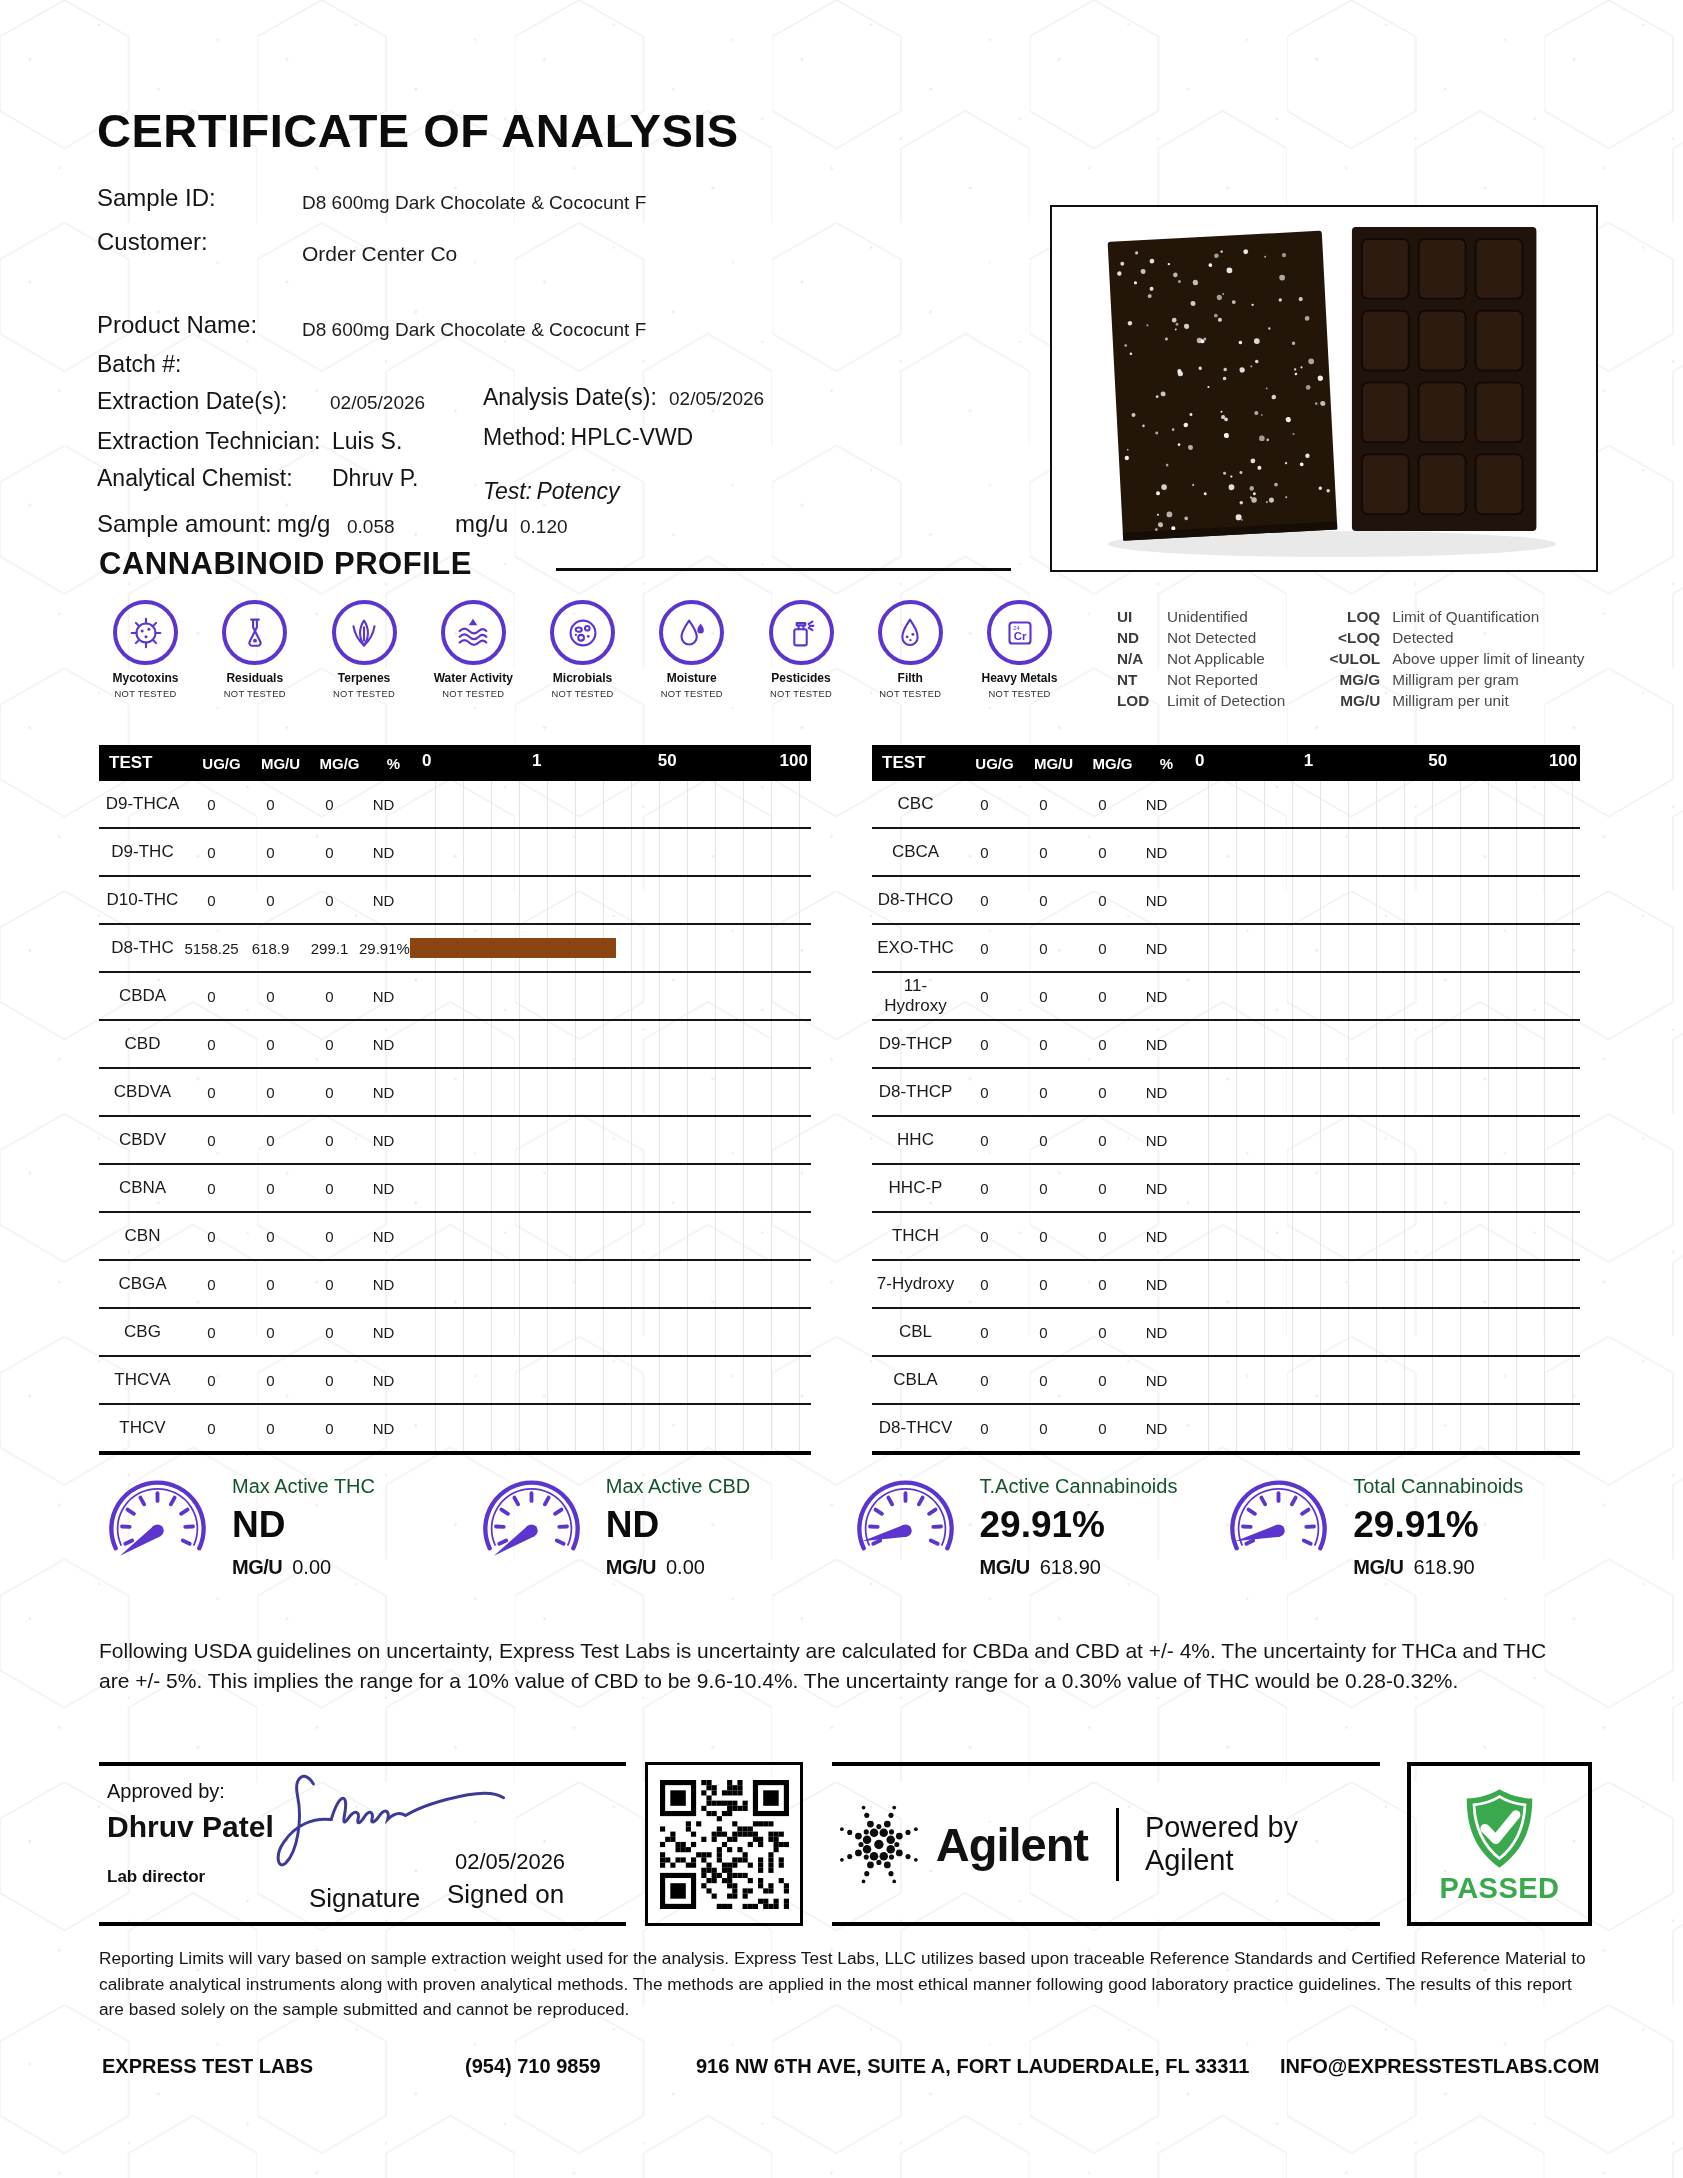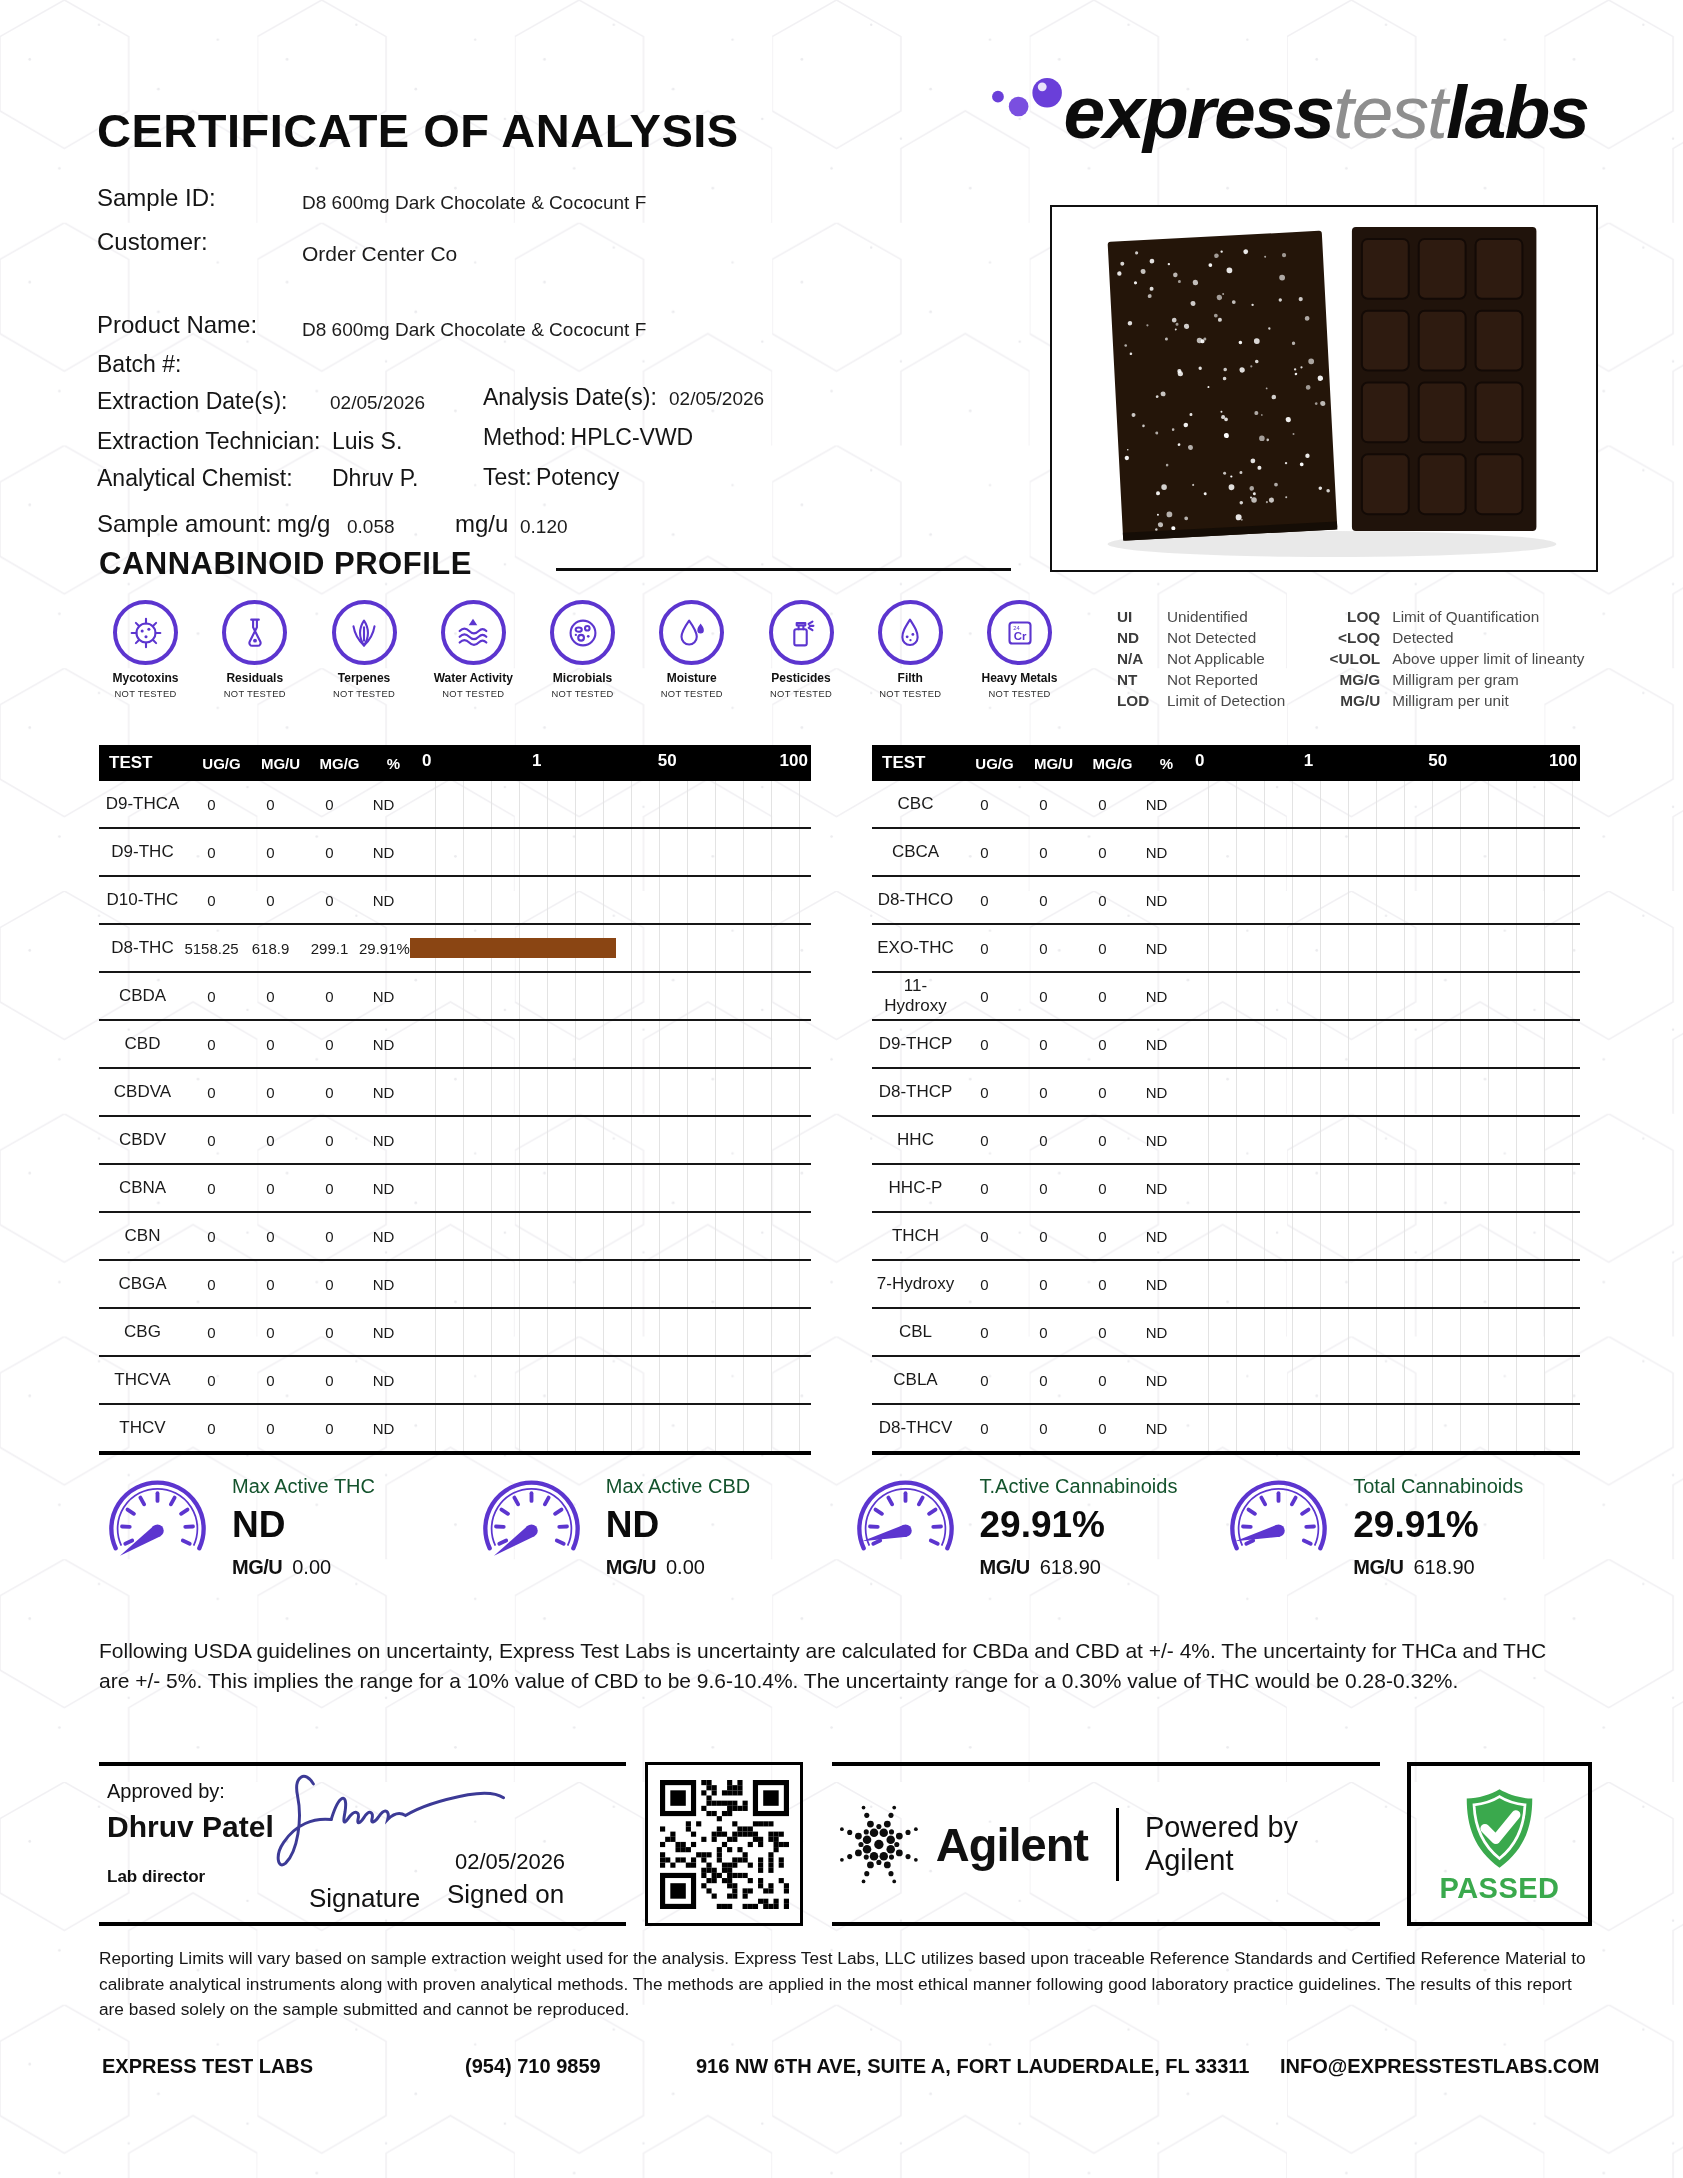--- a/index.html
+++ b/index.html
@@ -122,29 +122,20 @@
             <circle cx="200" cy="190" r="1.4"></circle>
           <circle cx="130" cy="140" r="1.2"></circle>
             <circle cx="250" cy="120" r="1.3"></circle>
         </g>
       </pattern>
     </defs>
     <rect width="1700" height="2200" fill="url(#hexp)"></rect>
   </svg>
 
   <div class="title layer">CERTIFICATE OF ANALYSIS</div>
-  <div class="brand layer">
-    <svg class="brand-dots" viewBox="0 0 80 60">
-      <circle cx="12" cy="22" r="6" fill="#6a3fd9"></circle>
-      <circle cx="33" cy="32" r="10" fill="#7a4fe0"></circle>
-      <circle cx="62" cy="18" r="15" fill="#6a3fd9"></circle>
-      <circle cx="57" cy="12" r="4.5" fill="#fff" opacity=".85"></circle>
-    </svg>
-    <span class="bx">express</span><span class="bt">test</span><span class="bl">labs</span>
-  </div>
 
   <div class="ib layer" style="left:97px;top:184px;"><span class="f-label" style="font-size:24px">Sample ID:</span></div>
   <div class="ib layer" style="left:302px;top:192px;"><span class="f-value">D8 600mg Dark Chocolate &amp; Cococunt F</span></div>
 
   <div class="ib layer" style="left:97px;top:228px;"><span class="f-label" style="font-size:24px">Customer:</span></div>
   <div class="ib layer" style="left:302px;top:242px;"><span class="f-value" style="font-size:21px">Order Center Co</span></div>
 
   <div class="ib layer" style="left:97px;top:311px;"><span class="f-label" style="font-size:24px">Product Name:</span></div>
   <div class="ib layer" style="left:302px;top:319px;"><span class="f-value">D8 600mg Dark Chocolate &amp; Cococunt F</span></div>
 
@@ -154,21 +145,21 @@
   <div class="ib layer" style="left:330px;top:392px;"><span class="f-value">02/05/2026</span></div>
   <div class="ib layer" style="left:483px;top:384px;"><span class="f-label">Analysis Date(s):</span></div>
   <div class="ib layer" style="left:669px;top:388px;"><span class="f-value">02/05/2026</span></div>
 
   <div class="ib layer" style="left:97px;top:428px;"><span class="f-label">Extraction Technician:</span></div>
   <div class="ib layer" style="left:332px;top:428px;"><span class="f-label">Luis S.</span></div>
   <div class="ib layer" style="left:483px;top:424px;"><span class="f-label">Method:</span> <span class="f-label">HPLC-VWD</span></div>
 
   <div class="ib layer" style="left:97px;top:465px;"><span class="f-label">Analytical Chemist:</span></div>
   <div class="ib layer" style="left:332px;top:465px;"><span class="f-label">Dhruv P.</span></div>
-  <div class="ib layer" style="left:483px;top:464px;"><span class="f-label">Test:</span> <span class="f-label">Potency</span></div>
+  <div class="ib layer" style="left:483px;top:478px;font-style:italic;"><span class="f-label">Test:</span> <span class="f-label">Potency</span></div>
 
   <div class="ib layer" style="left:97px;top:510px;"><span class="f-label" style="font-size:24px">Sample amount:</span></div>
   <div class="ib layer" style="left:277px;top:510px;"><span class="f-label" style="font-size:24px">mg/g</span></div>
   <div class="ib layer" style="left:347px;top:516px;"><span class="f-value">0.058</span></div>
   <div class="ib layer" style="left:455px;top:510px;"><span class="f-label" style="font-size:24px">mg/u</span></div>
   <div class="ib layer" style="left:520px;top:516px;"><span class="f-value">0.120</span></div>
 
   <div class="photo layer">
     <svg id="choco" viewBox="0 0 540 360" width="540" height="359">
         <ellipse cx="280" cy="338" rx="225" ry="13" fill="#e3e3e3" opacity=".8"></ellipse>

